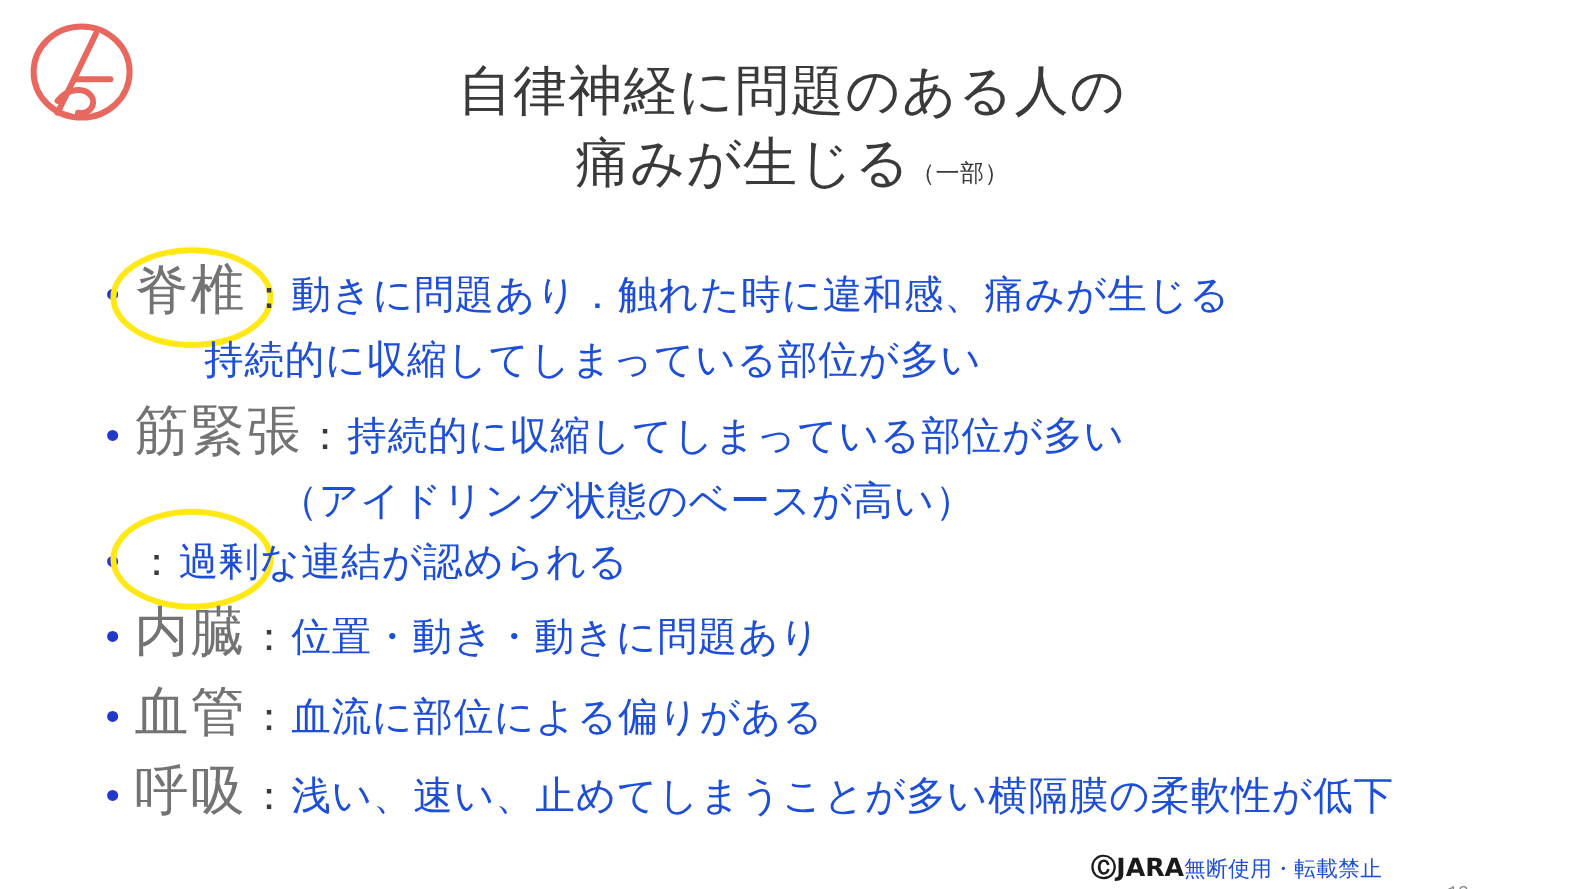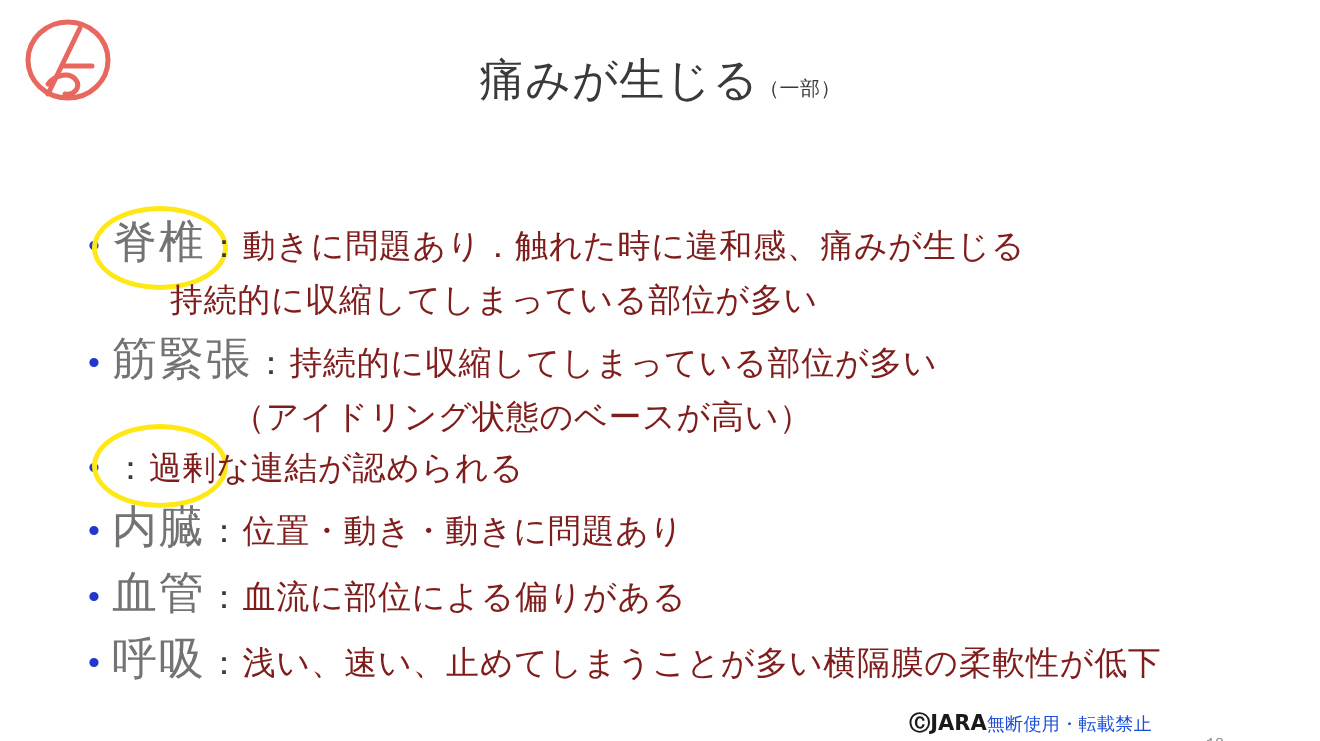--- a/index.html
+++ b/index.html
@@ -90,21 +90,21 @@
   }
   .sep {
     color: #3a3a3a;
     font-family: "DejaVu Sans", sans-serif;
     font-size: 33px;
     padding: 0 2px;
     position: relative;
     z-index: 2;
   }
   .desc {
-    color: #7f1d1d;
+    color: #1d4ed8;
     font-family: "DejaVu Sans", sans-serif;
     font-size: 33px;
     letter-spacing: 0.02em;
     position: relative;
     z-index: 2;
   }
   .desc.indent-1 { padding-left: 58px; }
   .desc.indent-2 { padding-left: 120px; }
 
   
@@ -162,20 +162,21 @@
   <div class="logo">
     <svg width="105" height="95" viewBox="0 0 105 95" xmlns="http://www.w3.org/2000/svg">
       <ellipse cx="50" cy="46" rx="40" ry="38" fill="none" stroke="#e8685f" stroke-width="5"></ellipse>
       <path d="M62 14 L30 80" fill="none" stroke="#e8685f" stroke-width="5" stroke-linecap="round"></path>
       <path d="M30 70 C 38 60, 52 58, 58 66 C 63 73, 56 82, 47 80" fill="none" stroke="#e8685f" stroke-width="5" stroke-linecap="round"></path>
       <path d="M44 52 L74 52" fill="none" stroke="#e8685f" stroke-width="5" stroke-linecap="round"></path>
     </svg>
   </div>
 
   <div class="title-block">
+    <span class="title-line1">自律神経に問題のある人の</span>
     <span class="title-line2"><span>痛みが生じる</span><span class="title-sub">（一部）</span></span>
   </div>
 
   <div class="circle-hl" id="circle-spine"></div>
   <div class="circle-hl" id="circle-fascia"></div>
 
   <div class="body-list">
 
     <div class="line">
       <span class="bullet">•</span>

